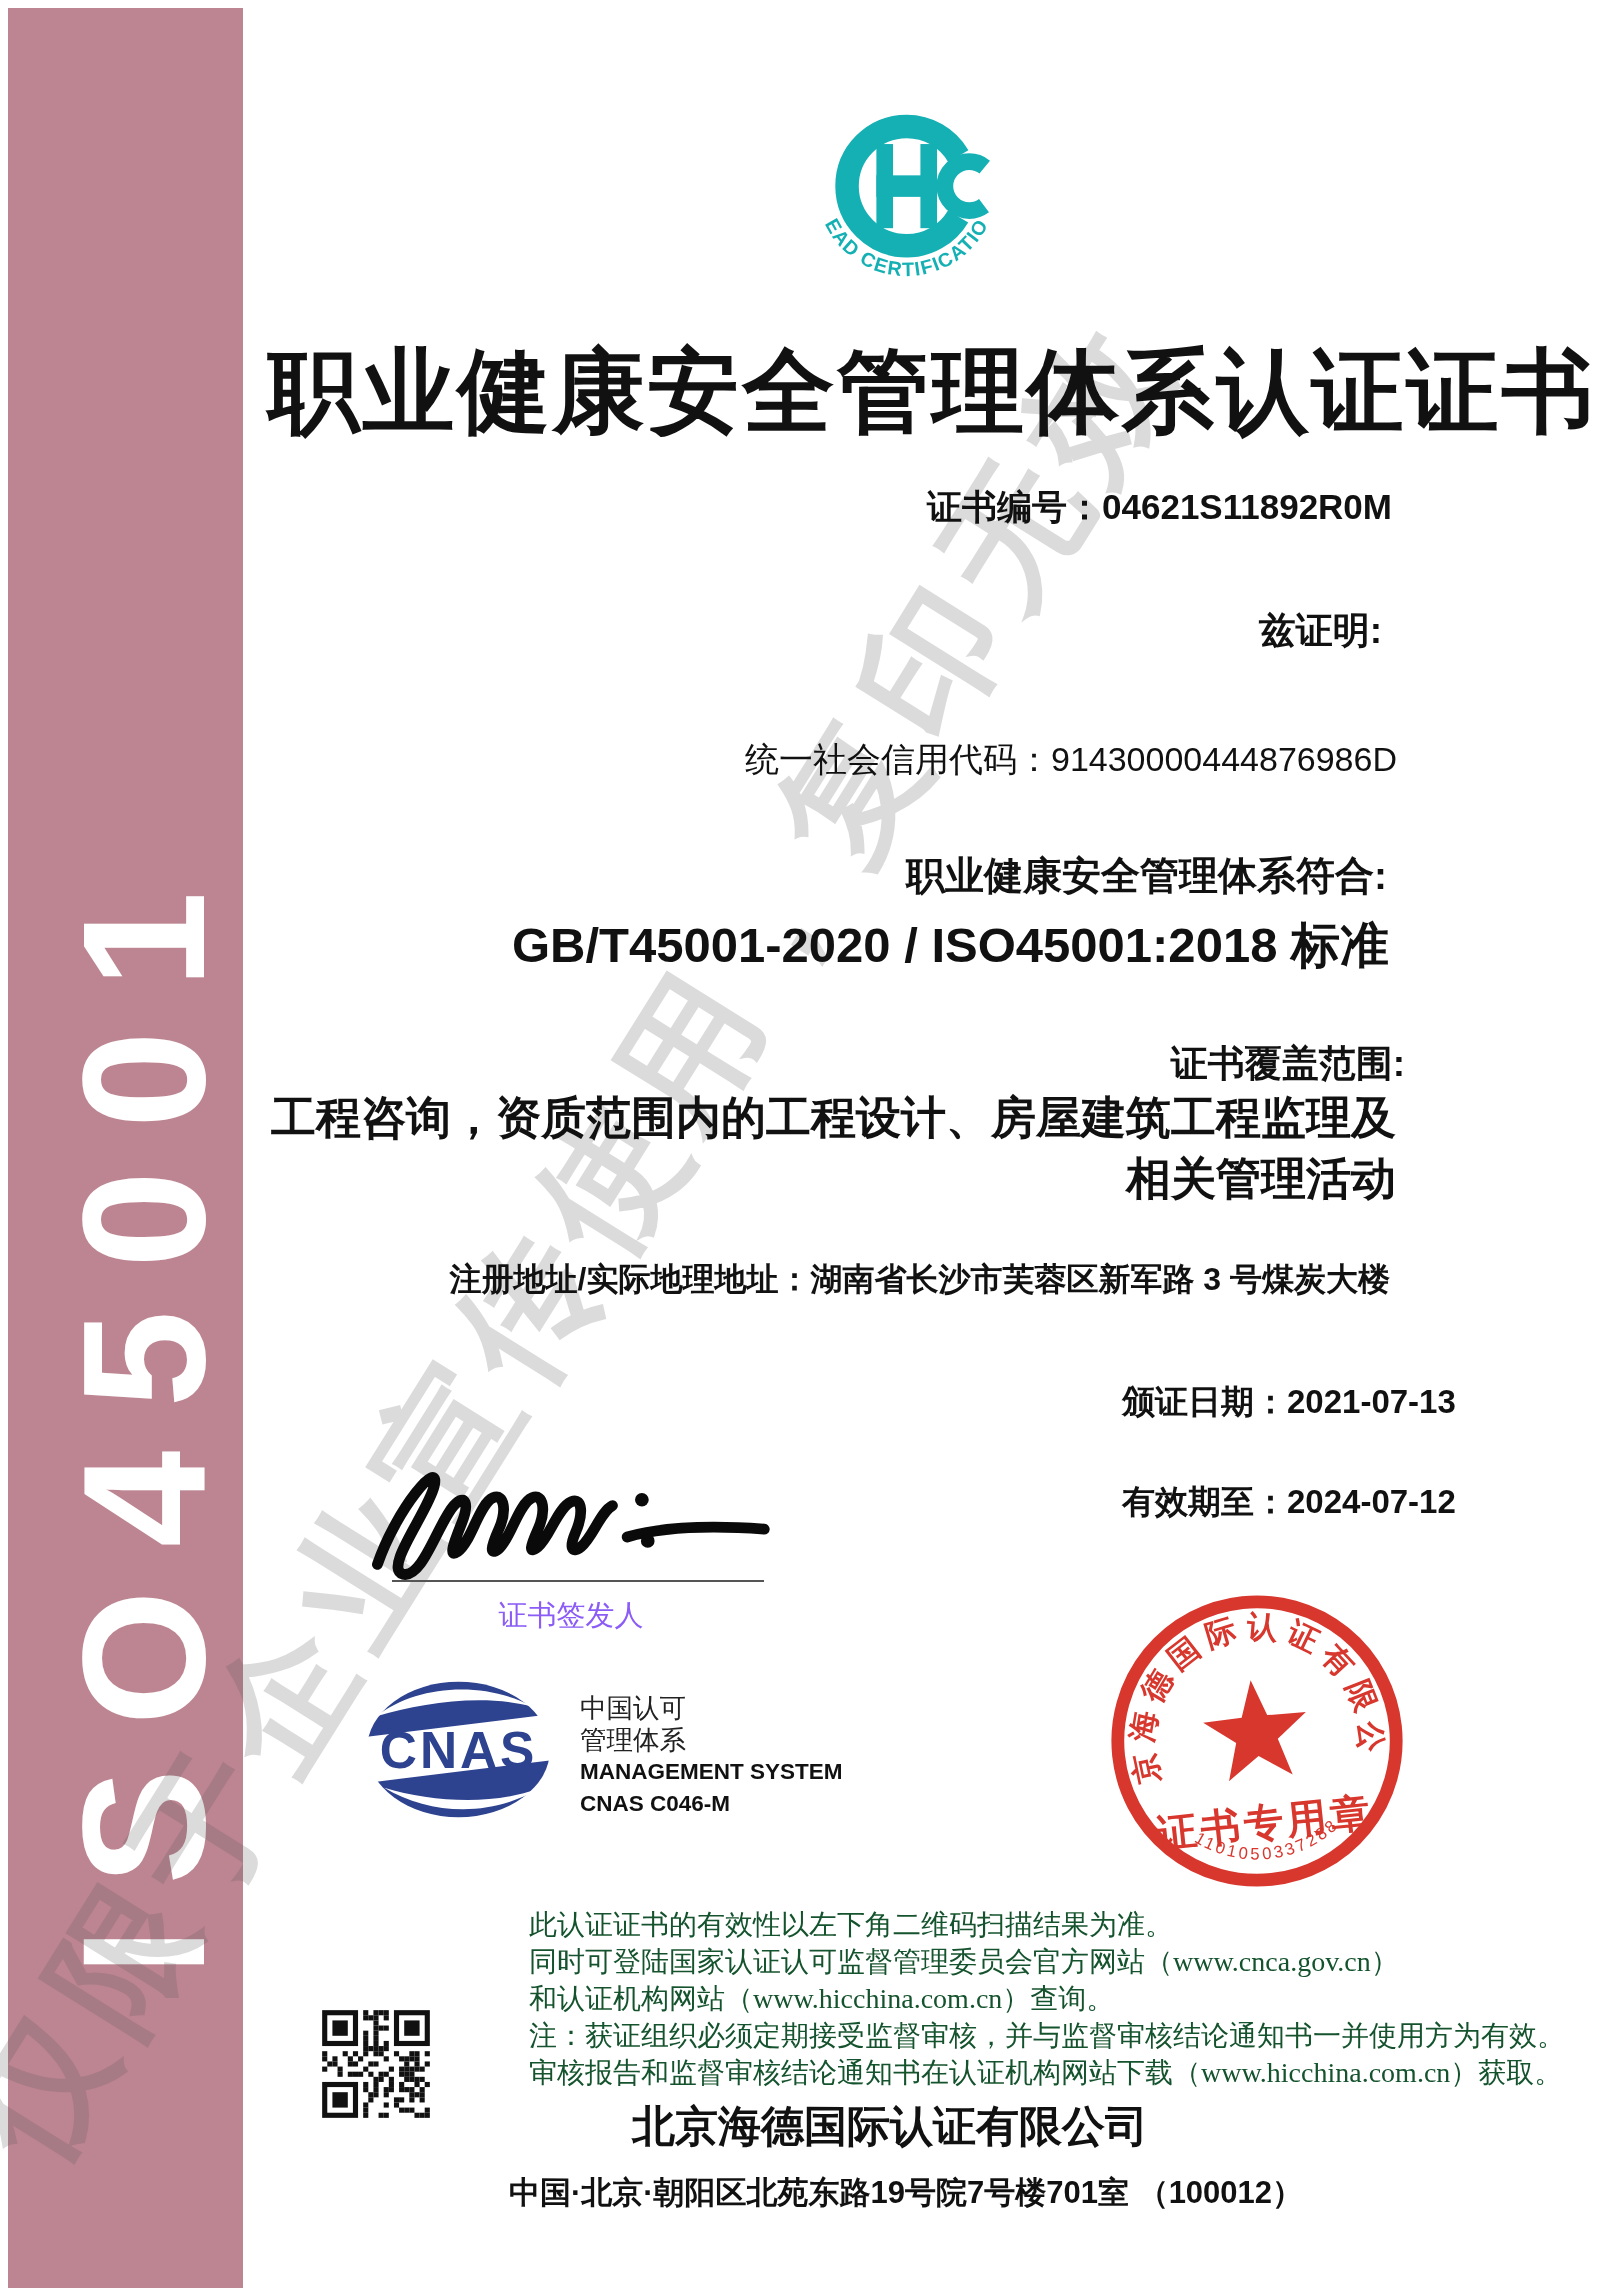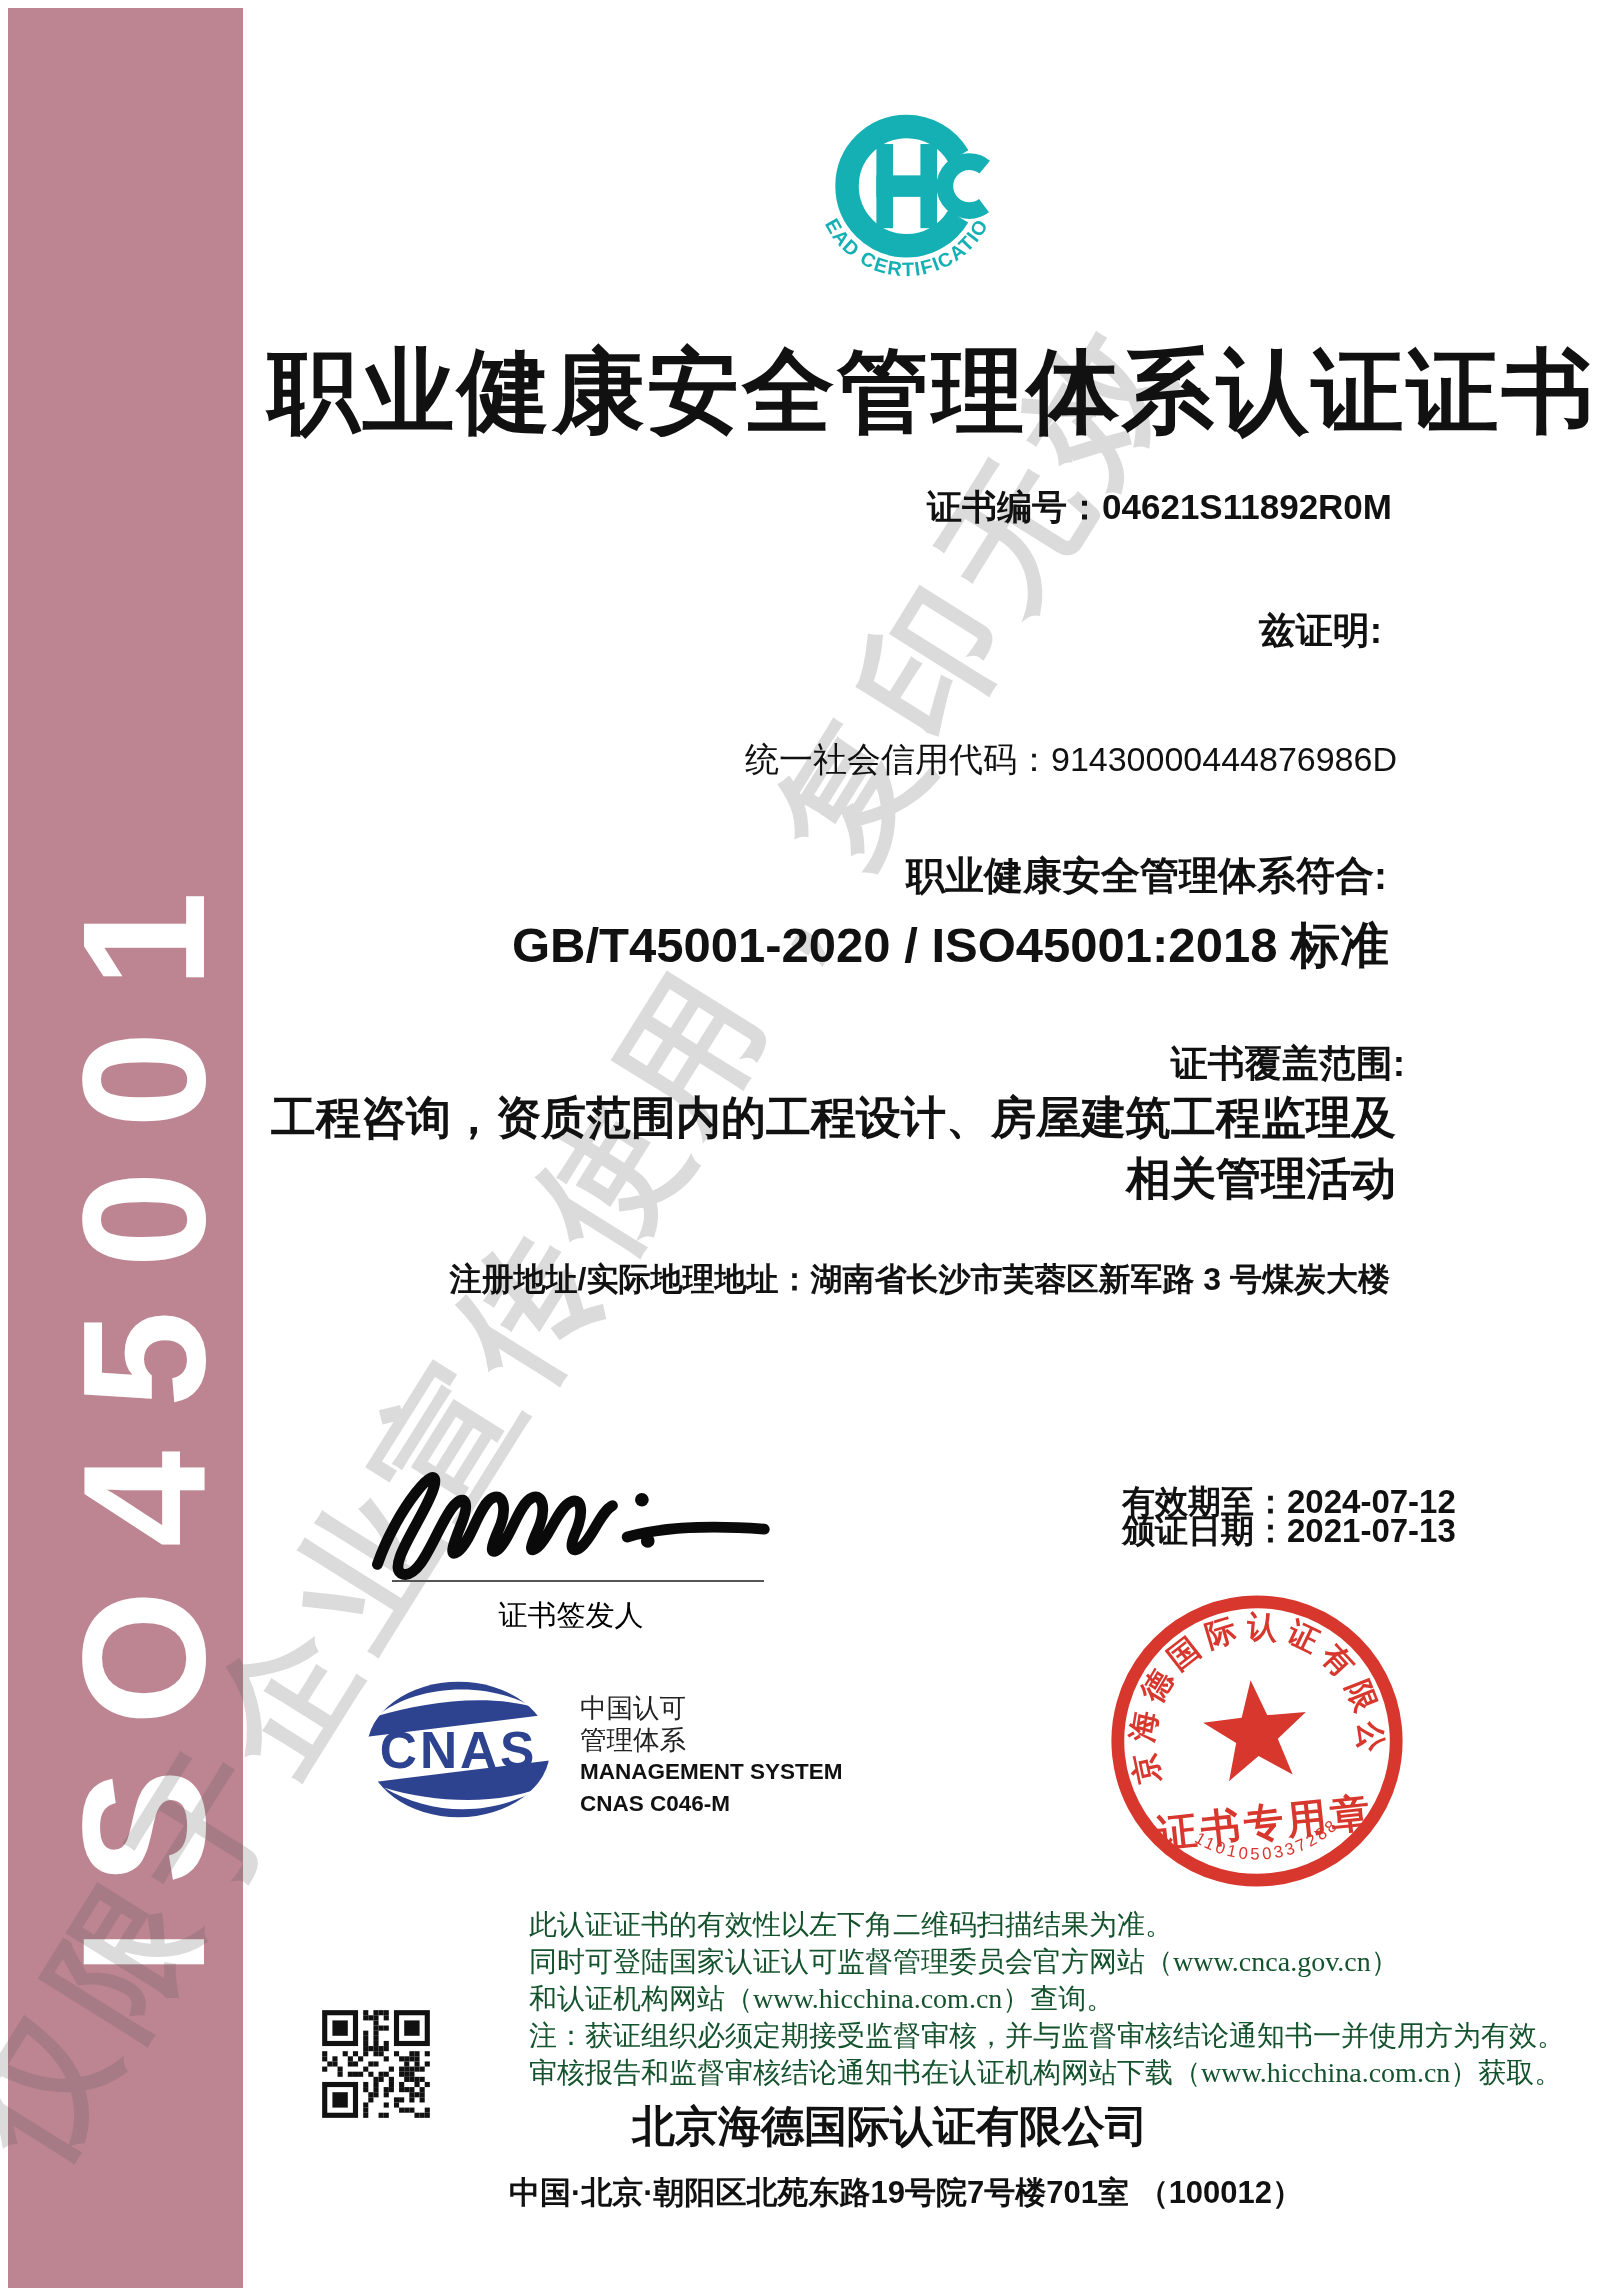--- a/index.html
+++ b/index.html
@@ -21,25 +21,25 @@
   .certno{top:484px;right:229px;font-size:35px;font-weight:bold;}
   .certify{top:594px;right:239px;font-size:37px;font-weight:bold;margin-top:12px;}
   .company{left:243px;top:645px;width:1378px;text-align:center;font-size:63px;font-weight:800;letter-spacing:2px;}
   .credit{top:737px;right:224px;font-size:34px;}
   .conform{top:849px;right:234px;font-size:39px;font-weight:bold;}
   .standard{top:913px;right:232px;font-size:49px;font-weight:bold;}
   .scopelabel{top:1039px;right:216px;font-size:37px;font-weight:bold;}
   .scope1{top:1088px;right:225px;font-size:45px;font-weight:bold;}
   .scope2{top:1149px;right:225px;font-size:45px;font-weight:bold;}
   .addr{top:1258px;right:231px;font-size:32px;font-weight:600;}
-  .dateline1{left:1122px;top:1509px;font-size:33px;font-weight:bold;}
+  .dateline1{left:1122px;top:1380px;font-size:33px;font-weight:bold;}
   .dateline2{left:1122px;top:1480px;font-size:33px;font-weight:bold;}
   .sig-svg{left:348px;top:1439px;z-index:11;}
   .sig-line{left:392px;top:1580px;width:372px;height:2px;background:#555;}
-  .signer{left:473px;top:1596px;width:196px;text-align:center;font-size:29px;color:#000000;
+  .signer{left:473px;top:1596px;width:196px;text-align:center;font-size:29px;color:#8b5cf6;
         font-family:"Liberation Serif", serif;}
   .cnas-svg{left:363px;top:1678px;}
   .cnas-text{left:580px;top:1692px;font-size:26.5px;color:#222;line-height:32px;}
   .cnas-text .en{font-size:22.5px;font-weight:bold;color:#111;}
   .seal-svg{left:1104px;top:1588px;transform:rotate(-6deg);z-index:15;opacity:0.93;}
   .qr{left:316px;top:2004px;width:120px;height:120px;background:#fff;z-index:11;}
   .notes{left:529px;top:1906px;font-family:"Liberation Serif", serif;font-size:28px;
         color:#14532d;line-height:37px;white-space:nowrap;}
   .footer-name{left:243px;top:2098px;width:1294px;text-align:center;font-size:43px;font-weight:800;}
   .footer-addr{left:243px;top:2172px;width:1294px;text-align:center;font-size:31px;font-weight:bold;padding-left:16px;}

